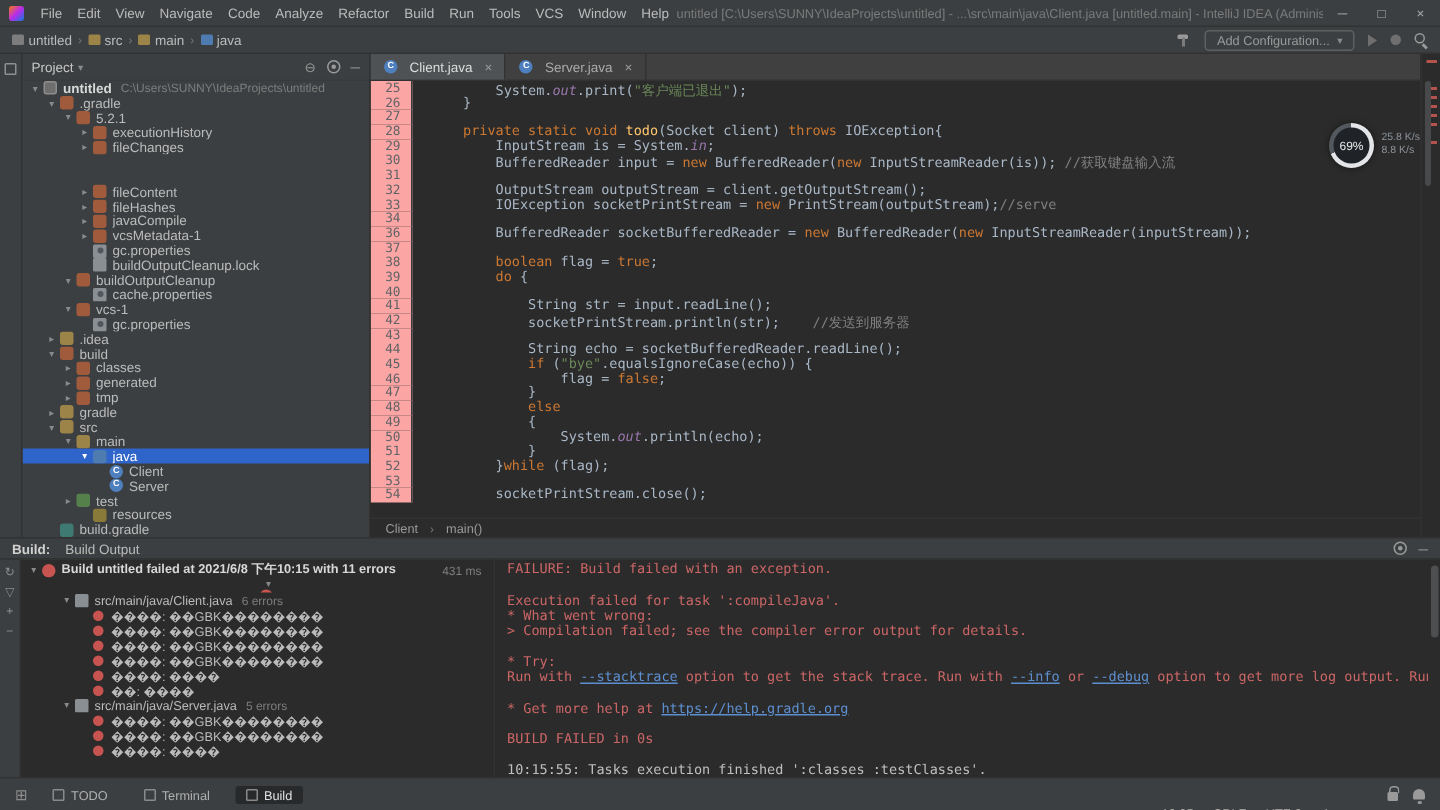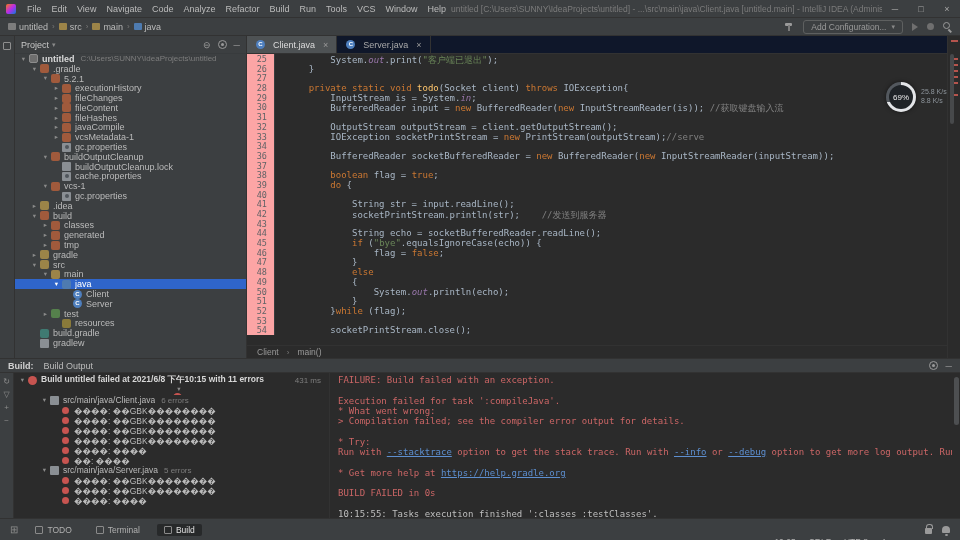--- a/index.html
+++ b/index.html
@@ -69,21 +69,21 @@
   .ico.dot{background:#c75450;border-radius:50%;width:7px;height:7px;margin:1px 5px 1px 2px;}
   .lbl{overflow:hidden;}
   .lbl.bold{font-weight:bold;color:#d8d8d8;}
   .extra{color:#7d7d7d;margin-left:6px;font-size:8px;}
   .trow.sel{background:#2f65ca;color:#ffffff;}
   .trow.sel .arrow{color:#fff;}
   .time{margin-left:auto;color:#7d7d7d;padding-right:8px;font-size:8px;flex:none;}
 
   
   .editor{flex:1;display:flex;flex-direction:column;background:#2b2b2b;overflow:hidden;}
-  .tabbar{height:18px;flex:none;background:#0f172a;border-bottom:1px solid #323232;display:flex;align-items:stretch;}
+  .tabbar{height:18px;flex:none;background:#404040;border-bottom:1px solid #323232;display:flex;align-items:stretch;}
   .etab{display:flex;align-items:center;padding:0 8px;font-size:9px;color:#a9a9a9;border-right:1px solid #323232;gap:4px;}
   .etab.active{background:#4e5254;color:#dcdcdc;}
   .tclose{color:#9a9a9a;font-size:9px;margin-left:4px;}
   .code{flex:1;overflow:hidden;position:relative;}
   .cline{display:flex;height:9.7px;line-height:9.7px;}
   .lnum{width:28px;flex:none;text-align:right;padding-right:7px;color:#606366;background:#fca5a5;font:8.5px "DejaVu Sans Mono",monospace;border-right:1px solid #3a3d3f;}
   .ctext{font:9px "DejaVu Sans Mono",monospace;white-space:pre;padding-left:12px;}
   .tk-p{color:#a9b7c6;} .tk-k{color:#cc7832;} .tk-s{color:#6a8759;}
   .tk-c{color:#808080;} .tk-f{color:#9876aa;font-style:italic;}
   .tk-m{color:#ffc66d;}
@@ -229,21 +229,21 @@
           <div class="trow" style="padding-left: 37px;">
             <span class="arrow">▸</span>
             <span class="ico fx"></span>
             <span class="lbl">executionHistory</span>
           </div>
           <div class="trow" style="padding-left: 37px;">
             <span class="arrow">▸</span>
             <span class="ico fx"></span>
             <span class="lbl">fileChanges</span>
           </div>
-          <div class="trow" style="padding-left: 37px;">
+          <div class="trow" style="padding-left: 37px; margin-top: 20px;">
             <span class="arrow">▸</span>
             <span class="ico fx"></span>
             <span class="lbl">fileContent</span>
           </div>
           <div class="trow" style="padding-left: 37px;">
             <span class="arrow">▸</span>
             <span class="ico fx"></span>
             <span class="lbl">fileHashes</span>
           </div>
           <div class="trow" style="padding-left: 37px;">
@@ -254,29 +254,29 @@
           <div class="trow" style="padding-left: 37px;">
             <span class="arrow">▸</span>
             <span class="ico fx"></span>
             <span class="lbl">vcsMetadata-1</span>
           </div>
           <div class="trow" style="padding-left: 37px;">
             <span class="arrow"></span>
             <span class="ico fp"></span>
             <span class="lbl">gc.properties</span>
           </div>
-          <div class="trow" style="padding-left: 26px;">
-            <span class="arrow">▾</span>
-            <span class="ico fx"></span>
-            <span class="lbl">buildOutputCleanup</span>
-          </div>
           <div class="trow" style="padding-left: 37px;">
             <span class="arrow"></span>
             <span class="ico fi"></span>
             <span class="lbl">buildOutputCleanup.lock</span>
+          </div>
+          <div class="trow" style="padding-left: 26px;">
+            <span class="arrow">▾</span>
+            <span class="ico fx"></span>
+            <span class="lbl">buildOutputCleanup</span>
           </div>
           <div class="trow" style="padding-left: 37px;">
             <span class="arrow"></span>
             <span class="ico fp"></span>
             <span class="lbl">cache.properties</span>
           </div>
           <div class="trow" style="padding-left: 26px;">
             <span class="arrow">▾</span>
             <span class="ico fx"></span>
             <span class="lbl">vcs-1</span>

